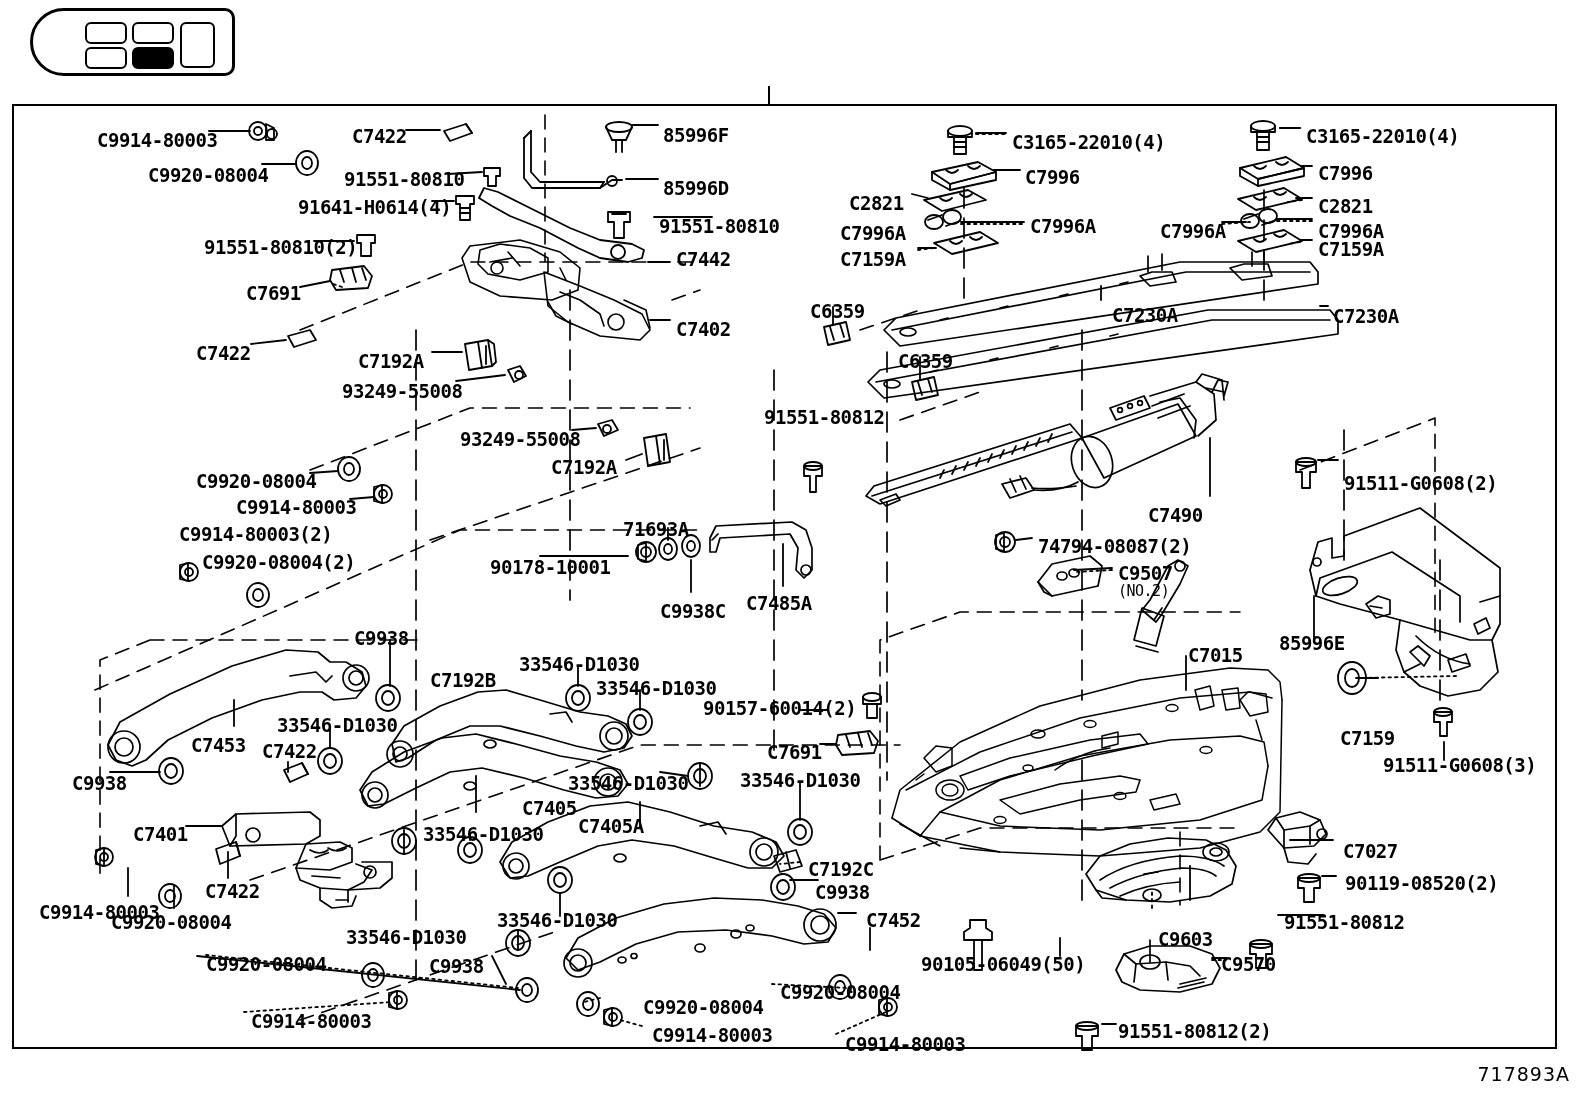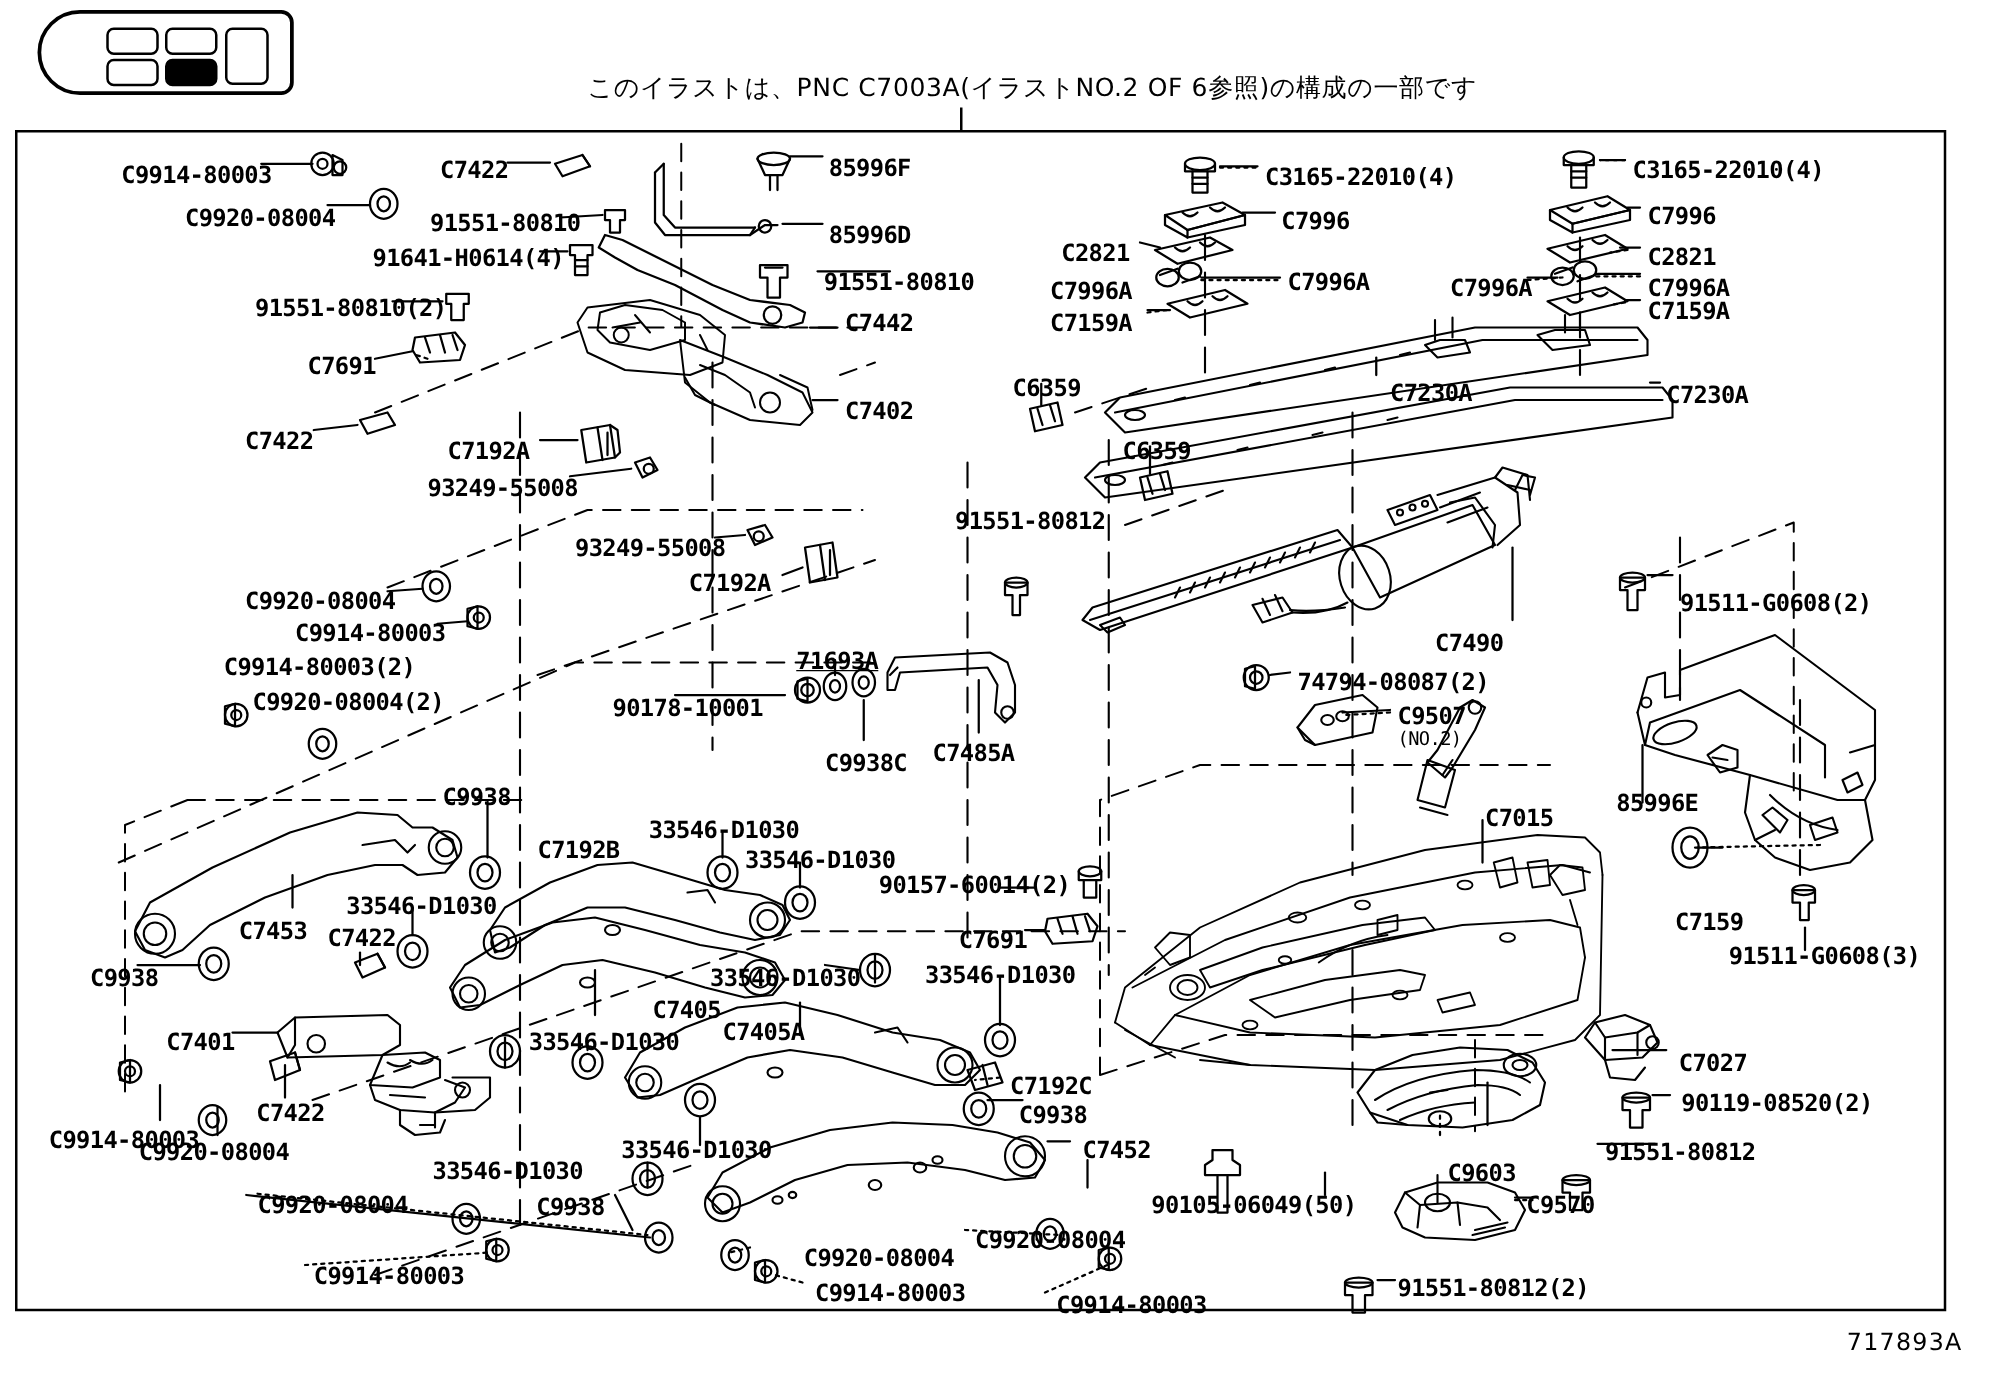--- a/index.html
+++ b/index.html
@@ -103,21 +103,20 @@
 <div id="page">
 
   <div id="legend-badge">
     <div class="legend-cell" style="left:52px; top:11px; width:42px; height:22px;"></div>
     <div class="legend-cell" style="left:99px; top:11px; width:42px; height:22px;"></div>
     <div class="legend-cell" style="left:147px; top:11px; width:35px; height:46px;"></div>
     <div class="legend-cell" style="left:52px; top:36px; width:42px; height:22px;"></div>
     <div class="legend-cell filled" style="left:99px; top:36px; width:42px; height:22px;"></div>
   </div>
 
-  <div id="header-note">このイラストは、PNC C7003A(イラストNO.2 OF 6参照)の構成の一部です</div>
   <div id="header-tick"></div>
 
   <div id="frame"></div>
 
   <svg id="art" viewBox="0 0 1592 1099" xmlns="http://www.w3.org/2000/svg">
     <g fill="none" stroke="#000" stroke-width="1.6" stroke-linejoin="round" stroke-linecap="round">
 
       <g stroke-dasharray="14 9" stroke-width="1.6">
         <path d="M300,330 L470,262 L700,262 M545,115 L545,262"></path>
         <path d="M310,470 L470,408 L690,408"></path>
@@ -813,31 +812,31 @@
       <div class="lbl" style="left: 898px; top: 350px;">C6359</div>
       <div class="lbl" style="left: 342px; top: 380px;">93249-55008</div>
       <div class="lbl" style="left: 764px; top: 406px;">91551-80812</div>
       <div class="lbl" style="left: 460px; top: 428px;">93249-55008</div>
       <div class="lbl" style="left: 551px; top: 456px;">C7192A</div>
       <div class="lbl" style="left: 196px; top: 470px;">C9920-08004</div>
       <div class="lbl" style="left: 1344px; top: 472px;">91511-G0608(2)</div>
       <div class="lbl" style="left: 236px; top: 496px;">C9914-80003</div>
       <div class="lbl" style="left: 1148px; top: 504px;">C7490</div>
       <div class="lbl" style="left: 131px; top: 523px; margin-left: 48px;">C9914-80003(2)</div>
-      <div class="lbl" style="left: 637px; top: 518px; text-decoration: underline;">71693A</div>
+      <div class="lbl" style="left: 623px; top: 518px;">71693A</div>
       <div class="lbl" style="left: 1038px; top: 535px;">74794-08087(2)</div>
       <div class="lbl" style="left: 202px; top: 551px;">C9920-08004(2)</div>
       <div class="lbl" style="left: 490px; top: 556px;">90178-10001</div>
       <div class="lbl" style="left: 1118px; top: 562px;">C9507</div>
       <div class="lbl sub" style="left: 1118px; top: 582px;">(NO.2)</div>
       <div class="lbl" style="left: 660px; top: 600px;">C9938C</div>
       <div class="lbl" style="left: 746px; top: 592px;">C7485A</div>
       <div class="lbl" style="left: 354px; top: 627px;">C9938</div>
       <div class="lbl" style="left: 1188px; top: 644px;">C7015</div>
-      <div class="lbl" style="left: 1279px; top: 632px; margin-left: 14px;">85996E</div>
+      <div class="lbl" style="left: 1279px; top: 632px;">85996E</div>
       <div class="lbl" style="left: 430px; top: 669px;">C7192B</div>
       <div class="lbl" style="left: 519px; top: 653px;">33546-D1030</div>
       <div class="lbl" style="left: 596px; top: 677px;">33546-D1030</div>
       <div class="lbl" style="left: 703px; top: 697px;">90157-60014(2)</div>
       <div class="lbl" style="left: 191px; top: 734px;">C7453</div>
       <div class="lbl" style="left: 277px; top: 714px;">33546-D1030</div>
       <div class="lbl" style="left: 262px; top: 740px;">C7422</div>
       <div class="lbl" style="left: 1340px; top: 727px;">C7159</div>
       <div class="lbl" style="left: 767px; top: 741px;">C7691</div>
       <div class="lbl" style="left: 740px; top: 769px;">33546-D1030</div>

